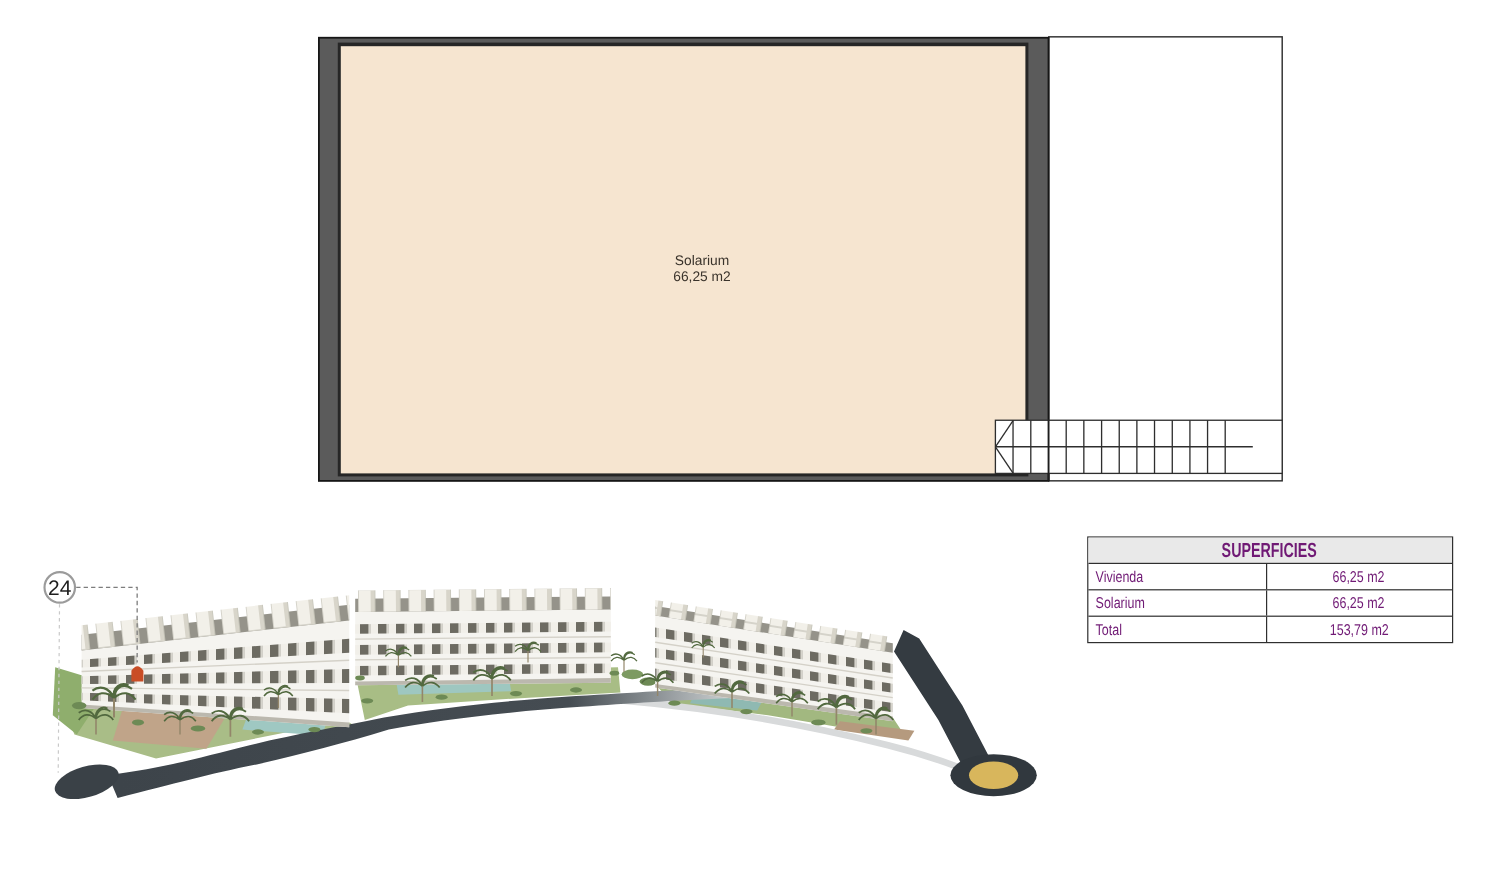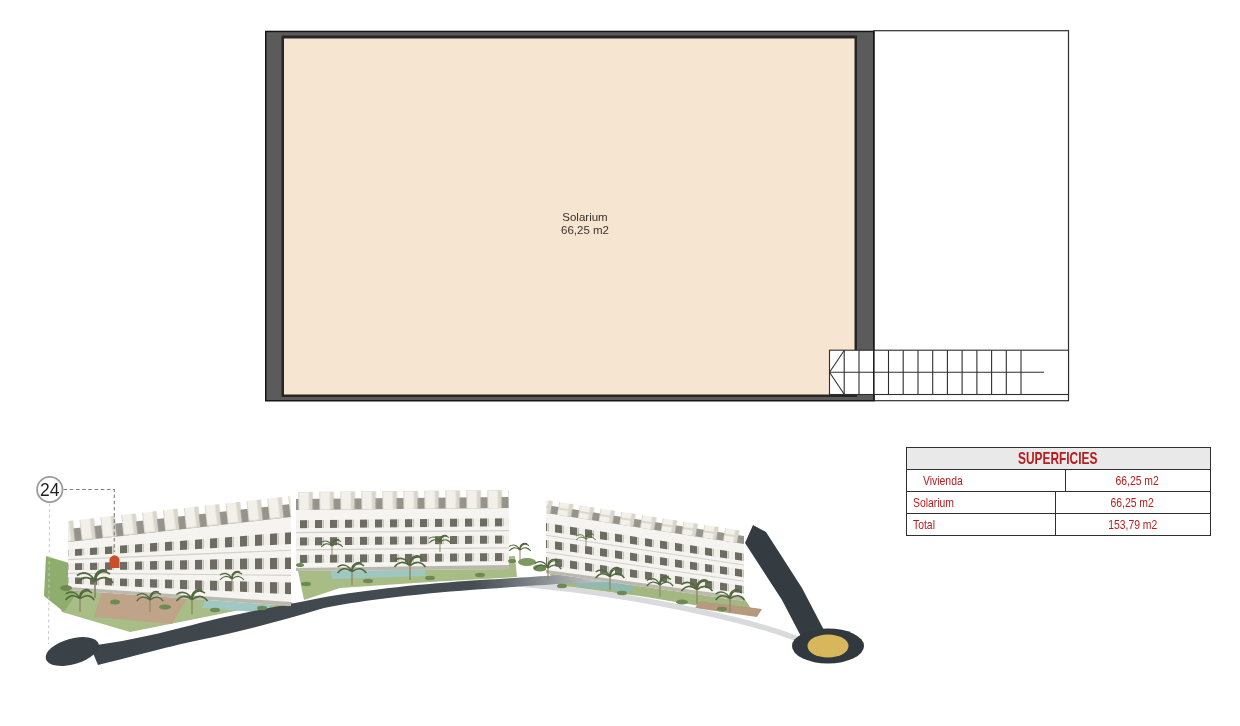--- a/index.html
+++ b/index.html
@@ -280,26 +280,26 @@
   <path d="M109.5 568 L109.5 559 Q114.5 551.5 119.5 559 L119.5 568 Z" fill="#c94d26"></path>
 
   <polyline points="63.5,489.5 114.3,489.5 114.3,552" fill="none" stroke="#7d7d7d" stroke-width="1.1" stroke-dasharray="3.6 2.6"></polyline>
 
   <line x1="49.6" y1="503.5" x2="48.5" y2="644" stroke="#c9c9c9" stroke-width="1" stroke-dasharray="2.8 3"></line>
 
   <circle cx="49.8" cy="489.5" r="12.7" fill="#ffffff" stroke="#9b9b9b" stroke-width="1.8"></circle>
   <text x="49.8" y="495.8" font-size="17.5" fill="#1e1e1e" text-anchor="middle">24</text>
 </svg>
 
-<div class="abs" style="left:905.5px;top:447.3px;width:303px;border:1.6px solid #2f2f2f;font-size:13px;color:#b91c1c;">
+<div class="abs" style="left:905.5px;top:447.3px;width:303px;border:1.6px solid #2f2f2f;font-size:13px;color:#701a75;">
 
   <div style="height:20.6px;background:#e9e9e9;border-bottom:1.4px solid #2f2f2f;text-align:center;line-height:21.2px;font-weight:bold;font-size:17px;"><span style="display:inline-block;transform:scaleX(0.70);transform-origin:center;">SUPERFICIES</span></div>
 
   <div style="display:flex;height:21.2px;border-bottom:1.2px solid #2f2f2f;">
-    <div style="width:142px;border-right:1.2px solid #2f2f2f;padding-left:16px;line-height:21.2px;"><span style="display:inline-block;transform:scaleX(0.8);transform-origin:left;">Vivienda</span></div>
+    <div style="width:142px;border-right:1.2px solid #2f2f2f;padding-left:6px;line-height:21.2px;"><span style="display:inline-block;transform:scaleX(0.8);transform-origin:left;">Vivienda</span></div>
     <div style="flex:1;text-align:center;line-height:21.2px;"><span style="display:inline-block;transform:scaleX(0.8);transform-origin:center;">66,25 m2</span></div>
   </div>
 
 
   <div style="display:flex;height:21.2px;border-bottom:1.2px solid #2f2f2f;">
     <div style="width:142px;border-right:1.2px solid #2f2f2f;padding-left:6px;line-height:21.2px;"><span style="display:inline-block;transform:scaleX(0.8);transform-origin:left;">Solarium</span></div>
     <div style="flex:1;text-align:center;line-height:21.2px;"><span style="display:inline-block;transform:scaleX(0.8);transform-origin:center;">66,25 m2</span></div>
   </div>
 
   <div style="display:flex;height:21.2px;">

